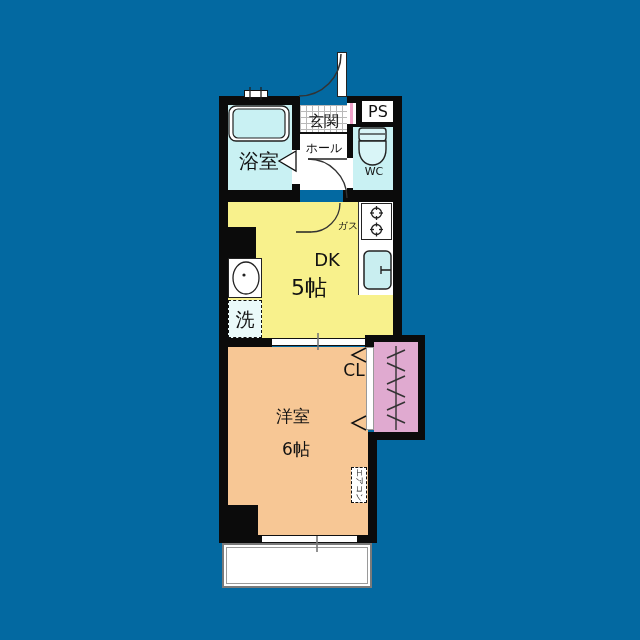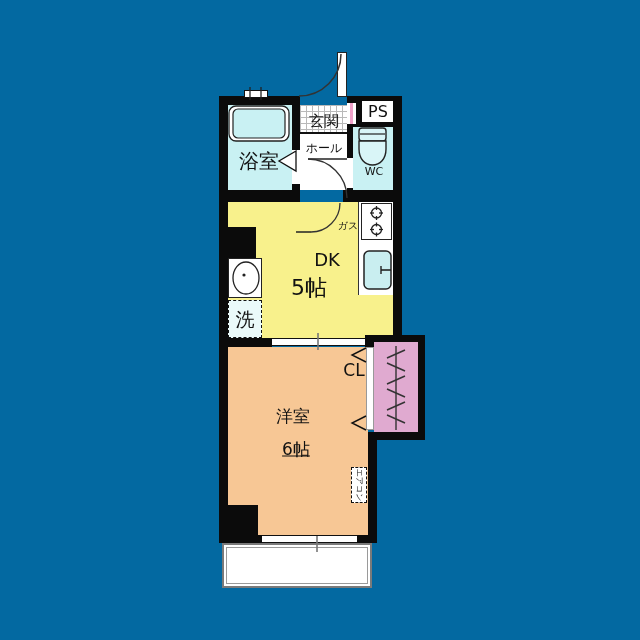--- a/index.html
+++ b/index.html
@@ -156,16 +156,16 @@
   <div class="label" style="left:378px;top:112px;font-size:16px;text-align:right;">PS</div>
   <div class="label" style="left:324px;top:148px;font-size:12px;text-align:center;">ホール</div>
   <div class="label" style="left:259px;top:161px;font-size:20px;">浴室</div>
   <div class="label" style="left:374px;top:171px;font-size:11px;">WC</div>
   <div class="label" style="left:348px;top:226px;font-size:10px;">ガス</div>
   <div class="label" style="left:327px;top:252px;font-size:18px;margin-top:8px;">DK</div>
   <div class="label" style="left:309px;top:288px;font-size:22px;">5帖</div>
   <div class="label" style="left:245px;top:319px;font-size:19px;">洗</div>
   <div class="label" style="left:354px;top:370px;font-size:17px;">CL</div>
   <div class="label" style="left:293px;top:416px;font-size:17px;">洋室</div>
-  <div class="label" style="left:296px;top:449px;font-size:17px;text-decoration:underline;">6帖</div>
+  <div class="label" style="left:296px;top:449px;font-size:17px;">6帖</div>
   <div class="label" style="left:359px;top:485px;font-size:8px;transform:translate(-50%,-50%) rotate(90deg);">エアコン</div>
 
 </div>
 
 </body></html>

